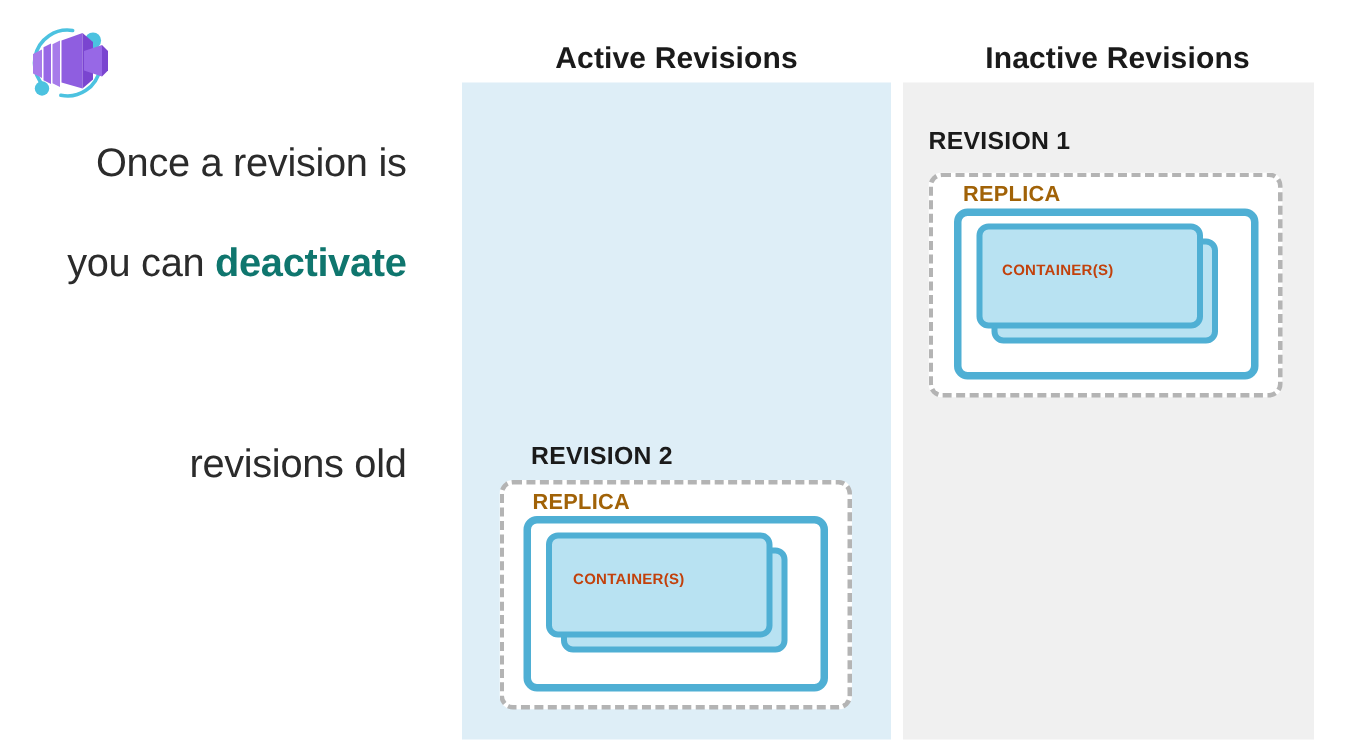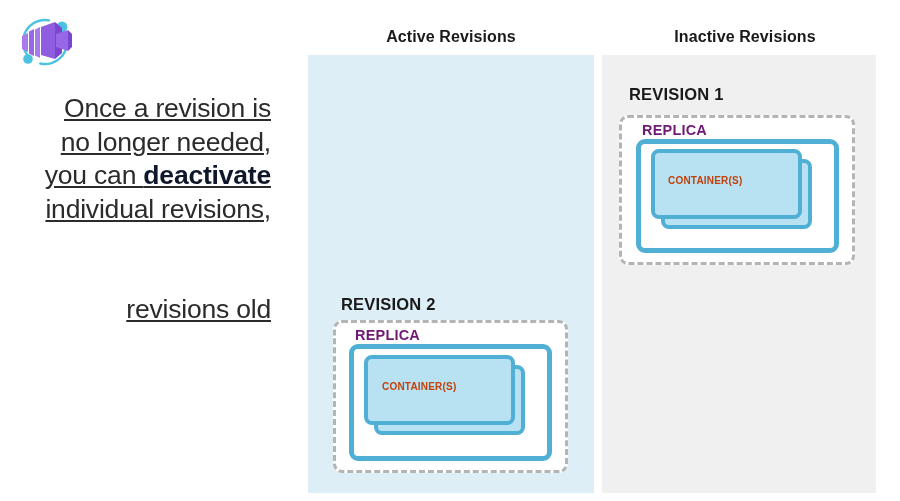--- a/index.html
+++ b/index.html
@@ -37,31 +37,30 @@
     left: 6px;
     top: 92px;
     width: 265px;
     text-align: right;
     font-size: 26.5px;
     line-height: 33.5px;
     color: #2b2b2b;
     font-family: "Liberation Sans", sans-serif;
     font-weight: 400;
     letter-spacing: -0.2px;
-    text-decoration: underline;
   }
   #intro-paragraph b {
     font-weight: 700;
-    color: #0f172a;
+    color: #0f766e;
   }
 
   
   .column-heading {
     position: absolute;
-    font-size: 16px;
+    font-size: 20px;
     font-weight: 700;
     color: #1a1a1a;
     letter-spacing: 0.1px;
     text-align: center;
   }
   #heading-active   { left: 308px; top: 28px; width: 286px; }
   #heading-inactive { left: 608px; top: 28px; width: 274px; }
 
   
   .panel {
@@ -89,21 +88,21 @@
     border: 3px dashed #b4b4b4;
     border-radius: 9px;
     background: #ffffff;
     box-sizing: border-box;
   }
 
   .replica-label {
     position: absolute;
     font-size: 14.5px;
     font-weight: 700;
-    color: #701a75;
+    color: #a16207;
     letter-spacing: 0.2px;
     white-space: nowrap;
     text-align: right;
   }
 
   .replica-box {
     position: absolute;
     border: 5px solid #4fafd4;
     border-radius: 9px;
     background: #ffffff;
@@ -125,31 +124,31 @@
     font-size: 10px;
     font-weight: 700;
     color: #c2410c;
     letter-spacing: 0.2px;
     white-space: nowrap;
     z-index: 3;
   }
 
   
   #revision-1 { left: 602px; top: 55px; width: 274px; height: 438px; }
-  #revision-1 .revision-label       { left: 27px;  top: 30px; }
+  #revision-1 .revision-label       { left: 17px;  top: 30px; }
   #revision-1 .revision-dashed-box  { left: 17px;  top: 60px; width: 236px; height: 150px; }
   #revision-1 .replica-label        { left: 40px;  top: 67px; }
   #revision-1 .replica-box          { left: 34px;  top: 84px; width: 203px; height: 114px; }
   #revision-1 .container-card.back  { left: 59px;  top: 104px; width: 151px; height: 70px; }
   #revision-1 .container-card.front { left: 49px;  top: 94px;  width: 151px; height: 70px; }
   #revision-1 .container-label      { left: 66px;  top: 120px; }
 
   
   #revision-2 { left: 308px; top: 55px; width: 286px; height: 438px; }
-  #revision-2 .revision-label       { left: 33px;  top: 240px; text-align: center; }
+  #revision-2 .revision-label       { left: 46px;  top: 240px; text-align: center; }
   #revision-2 .revision-dashed-box  { left: 25px;  top: 265px; width: 235px; height: 153px; }
   #revision-2 .replica-label        { left: 47px;  top: 272px; }
   #revision-2 .replica-box          { left: 41px;  top: 289px; width: 203px; height: 117px; }
   #revision-2 .container-card.back  { left: 66px;  top: 310px; width: 151px; height: 70px; }
   #revision-2 .container-card.front { left: 56px;  top: 300px; width: 151px; height: 70px; }
   #revision-2 .container-label      { left: 74px;  top: 326px; }
 </style>
 </head>
 <body>
 
@@ -171,23 +170,23 @@
       <path d="M27 13 L41 8 L41 45 L27 41 Z" fill="#8f5ee0"></path>
       <path d="M41 8 L48 14 L48 39 L41 45 Z" fill="#7a45d0"></path>
 
       <path d="M42 20 L54 16 L54 37 L42 33 Z" fill="#9768e6"></path>
       <path d="M54 16 L58 20 L58 33 L54 37 Z" fill="#7a45d0"></path>
     </svg>
   </div>
 
   <div id="intro-paragraph">
     <span>Once a revision is</span><br>
-    <span>no longer needed,</span><br>
+    <br>
     <span>you can </span><b>deactivate</b><br>
-    <span>individual revisions,</span><br>
+    <br>
     <br>
     <br>
     <span>revisions old</span><br>
   </div>
 </div>
 
 <div class="column-heading" id="heading-active">Active Revisions</div>
 
 <div class="column-heading" id="heading-inactive">Inactive Revisions</div>
 

